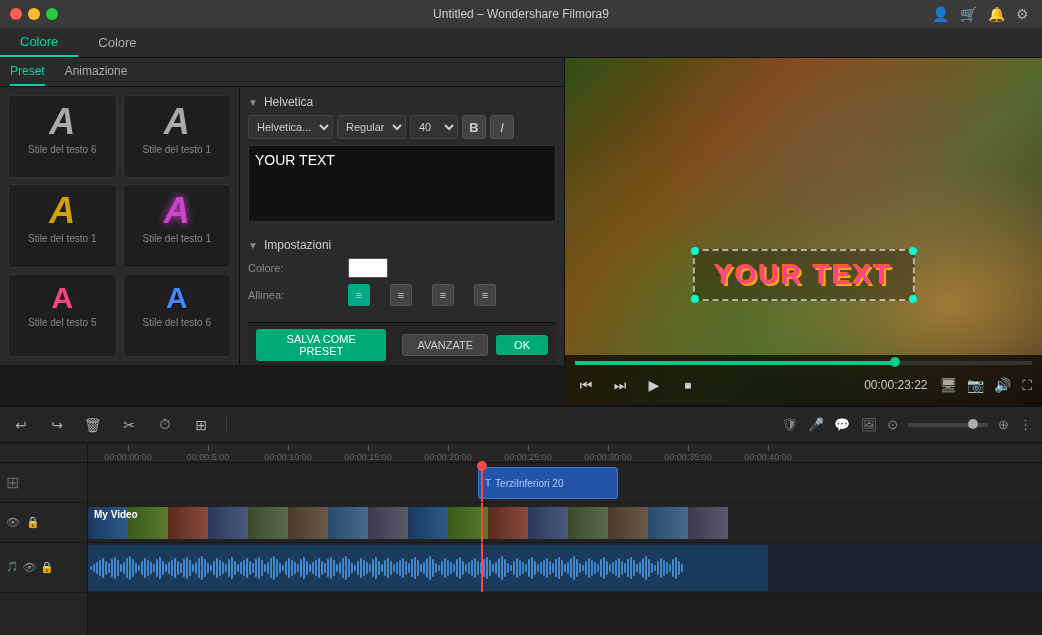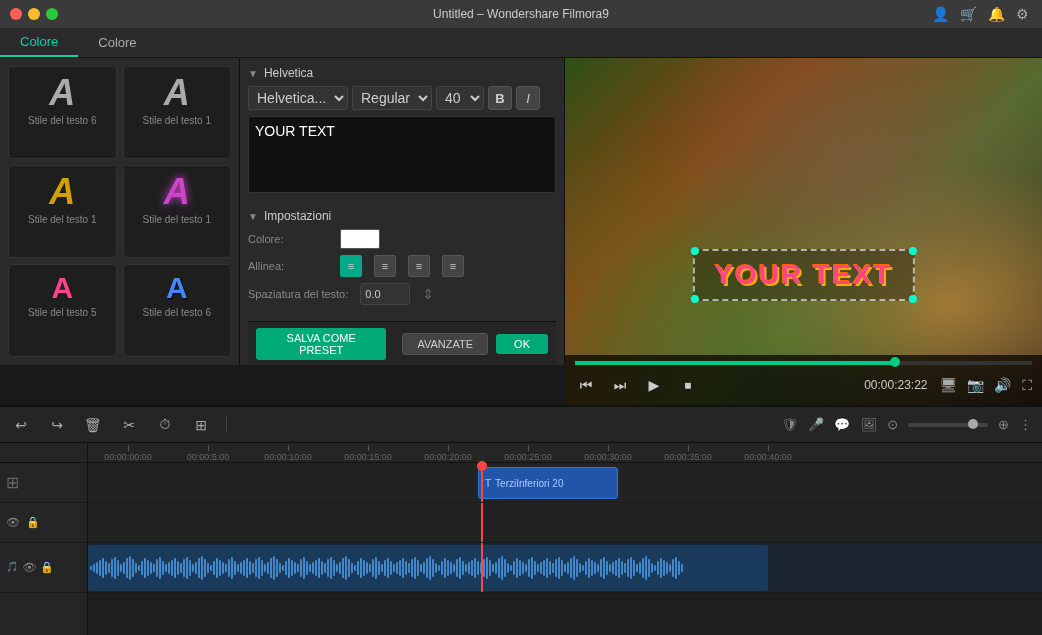--- a/index.html
+++ b/index.html
@@ -187,21 +187,21 @@
       display: flex;
       gap: 4px;
       align-items: center;
       flex-wrap: wrap;
       margin-bottom: 6px;
     }
     .font-select {
       background: #333;
       border: 1px solid #444;
       color: #ccc;
-      font-size: 14px;
+      font-size: 11px;
       padding: 2px 4px;
       border-radius: 3px;
       height: 24px;
     }
     .font-btn {
       background: #444;
       border: 1px solid #555;
       color: #ccc;
       width: 24px; height: 24px;
       border-radius: 3px;
@@ -229,21 +229,21 @@
       resize: none;
       height: 60px;
       outline: none;
       font-family: inherit;
     }
 
     
     .settings-row {
       display: flex;
       align-items: center;
-      gap: 12px;
+      gap: 20px;
       margin-bottom: 6px;
     }
     .settings-label {
       color: #888;
       font-size: 11px;
       min-width: 80px;
     }
     .color-swatch {
       width: 40px; height: 20px;
       background: #fff;
@@ -668,20 +668,24 @@
 </div>
 
 <div class="top-tabs">
   <div class="top-tab active">Colore</div>
   <div class="top-tab">Colore</div>
 </div>
 
 <div class="main-area">
 
   <div class="left-panel">
+    <div class="sub-tabs">
+      <div class="sub-tab active">Preset</div>
+      <div class="sub-tab">Animazione</div>
+    </div>
 
     <div class="panel-content">
 
       <div class="presets-grid">
         <div class="preset-item p1">
           <div class="preset-letter">A</div>
           <div class="preset-label">Stile del testo 6</div>
         </div>
         <div class="preset-item p2">
           <div class="preset-letter">A</div>
@@ -738,25 +742,20 @@
           <div class="settings-row">
             <span class="settings-label">Colore:</span>
             <div class="color-swatch"></div>
           </div>
           <div class="settings-row">
             <span class="settings-label">Allinea:</span>
             <button class="align-btn active">≡</button>
             <button class="align-btn">≡</button>
             <button class="align-btn">≡</button>
             <button class="align-btn">≡</button>
-          </div>
-          <div class="settings-row">
-            <span class="settings-label">Spaziatura del testo:</span>
-            <input class="spacing-input" type="text" value="0.0" style="">
-            <span style="font-size:14px;color:#666;cursor:pointer;">⇕</span>
           </div>
         </div>
 
         <div class="panel-buttons">
           <button class="btn-preset">SALVA COME PRESET</button>
           <div class="btn-spacer"></div>
           <button class="btn-advanced">AVANZATE</button>
           <button class="btn-ok">OK</button>
         </div>
       </div>
@@ -896,20 +895,41 @@
           <span>TerziInferiori 20</span>
         </div>
 
         <div class="playhead" style="left:393px;">
           <div class="playhead-head"></div>
         </div>
       </div>
 
       <div class="track-row">
         <div class="track-row-bg"></div>
+        <div class="video-clip" style="left:0;width:680px;">
+          <div class="video-clip-label">My Video</div>
+          <div class="video-clip-thumbnails">
+            <div class="video-thumb vt1"></div>
+            <div class="video-thumb vt2"></div>
+            <div class="video-thumb vt3"></div>
+            <div class="video-thumb vt4"></div>
+            <div class="video-thumb vt5"></div>
+            <div class="video-thumb vt6"></div>
+            <div class="video-thumb vt7"></div>
+            <div class="video-thumb vt8"></div>
+            <div class="video-thumb vt1"></div>
+            <div class="video-thumb vt2"></div>
+            <div class="video-thumb vt3"></div>
+            <div class="video-thumb vt4"></div>
+            <div class="video-thumb vt5"></div>
+            <div class="video-thumb vt6"></div>
+            <div class="video-thumb vt7"></div>
+            <div class="video-thumb vt8"></div>
+          </div>
+        </div>
         <div class="playhead" style="left:393px;"></div>
       </div>
 
       <div class="track-row audio-track-row" style="height:50px;">
         <div class="track-row-bg" style="background:#1a2530;"></div>
         <div class="audio-clip" style="left:0;width:680px;top:2px;height:46px;">
           <div class="waveform">
             <div class="wave-bars">
 
             <div class="wave-bar" style="height: 4px;"></div>

